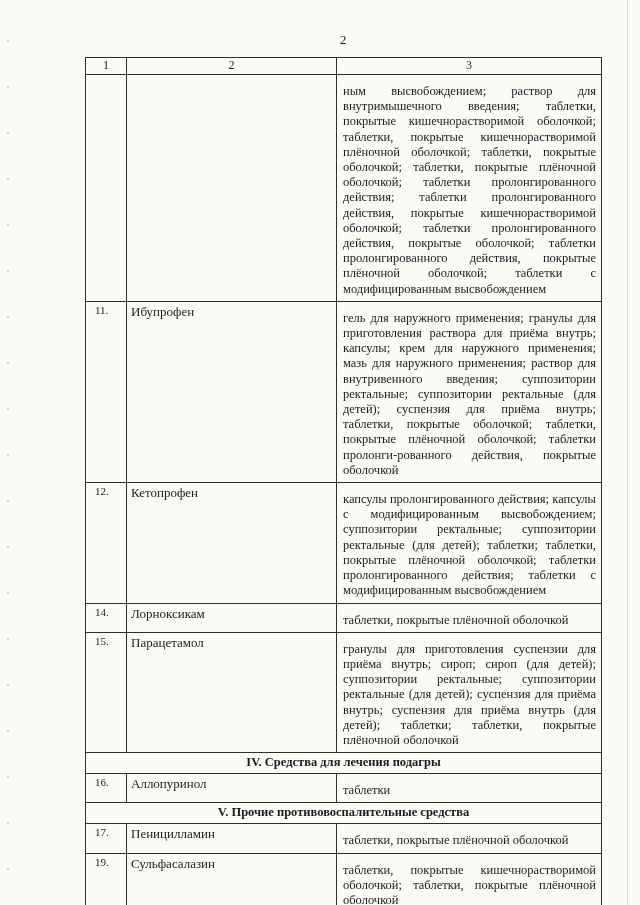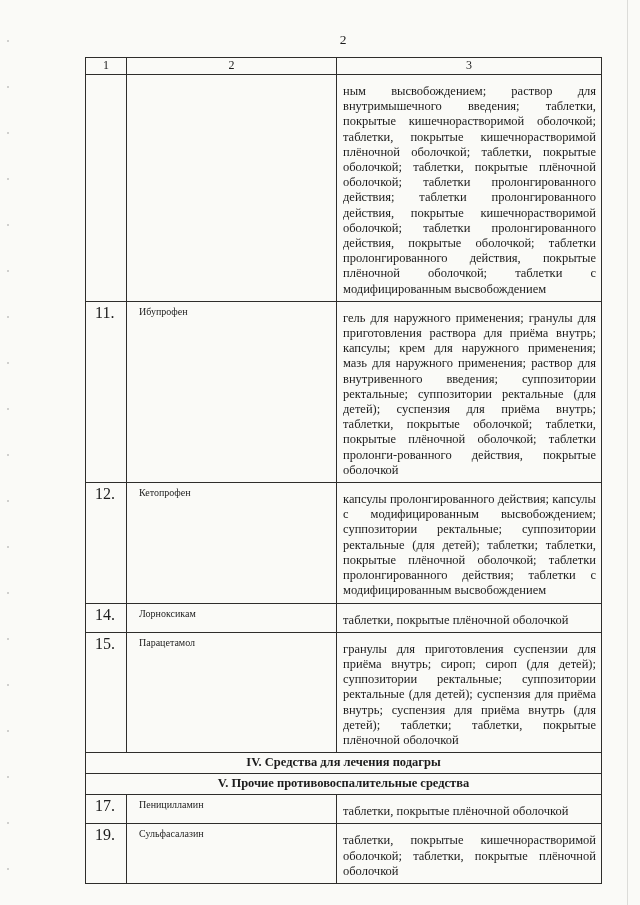--- a/index.html
+++ b/index.html
@@ -35,24 +35,24 @@
   .drug-table col.c-forms{ width: 265px; }
   .drug-table th, .drug-table td {
     border: 1px solid #2e2d2b;
     vertical-align: top;
   }
   .drug-table th {
     font-weight: normal; font-size: 12px; height: 17px;
     text-align: center; padding: 0 0 1px 0;
   }
   .cell-num {
-    font-size: 16px; padding: 2px 2px 2px 9px; text-align: left;
+    font-size: 11px; padding: 2px 2px 2px 9px; text-align: left;
   }
   .cell-name {
-    font-size: 10px; padding: 2px 4px 2px 12px; line-height: 15px;
+    font-size: 13px; padding: 2px 4px 2px 4px; line-height: 15px;
   }
   .cell-forms {
     font-size: 12.5px; line-height: 15.2px;
     padding: 9px 5px 4px 6px; text-align: justify;
   }
   .section-cell {
     text-align: center; font-weight: bold; font-size: 12.5px;
     padding: 2px 4px 3px 4px; line-height: 15px; margin-top: 32px;
   }
 </style>
@@ -100,20 +100,25 @@
       </tr>
       <tr>
         <td class="cell-num">15.</td>
         <td class="cell-name">Парацетамол</td>
         <td class="cell-forms">гранулы для приготовления суспензии для приёма внутрь; сироп; сироп (для детей); суппозитории ректальные; суппозитории ректальные (для детей); суспензия для приёма внутрь; суспензия для приёма внутрь (для детей); таблетки; таблетки, покрытые плёночной оболочкой</td>
       </tr>
       <tr>
         <td colspan="3" class="section-cell">IV. Средства для лечения подагры</td>
       </tr>
       <tr>
+        <td class="cell-num">16.</td>
+        <td class="cell-name">Аллопуринол</td>
+        <td class="cell-forms">таблетки</td>
+      </tr>
+      <tr>
         <td colspan="3" class="section-cell">V. Прочие противовоспалительные средства</td>
       </tr>
       <tr>
         <td class="cell-num">17.</td>
         <td class="cell-name">Пеницилламин</td>
         <td class="cell-forms">таблетки, покрытые плёночной оболочкой</td>
       </tr>
       <tr>
         <td class="cell-num">19.</td>
         <td class="cell-name">Сульфасалазин</td>

